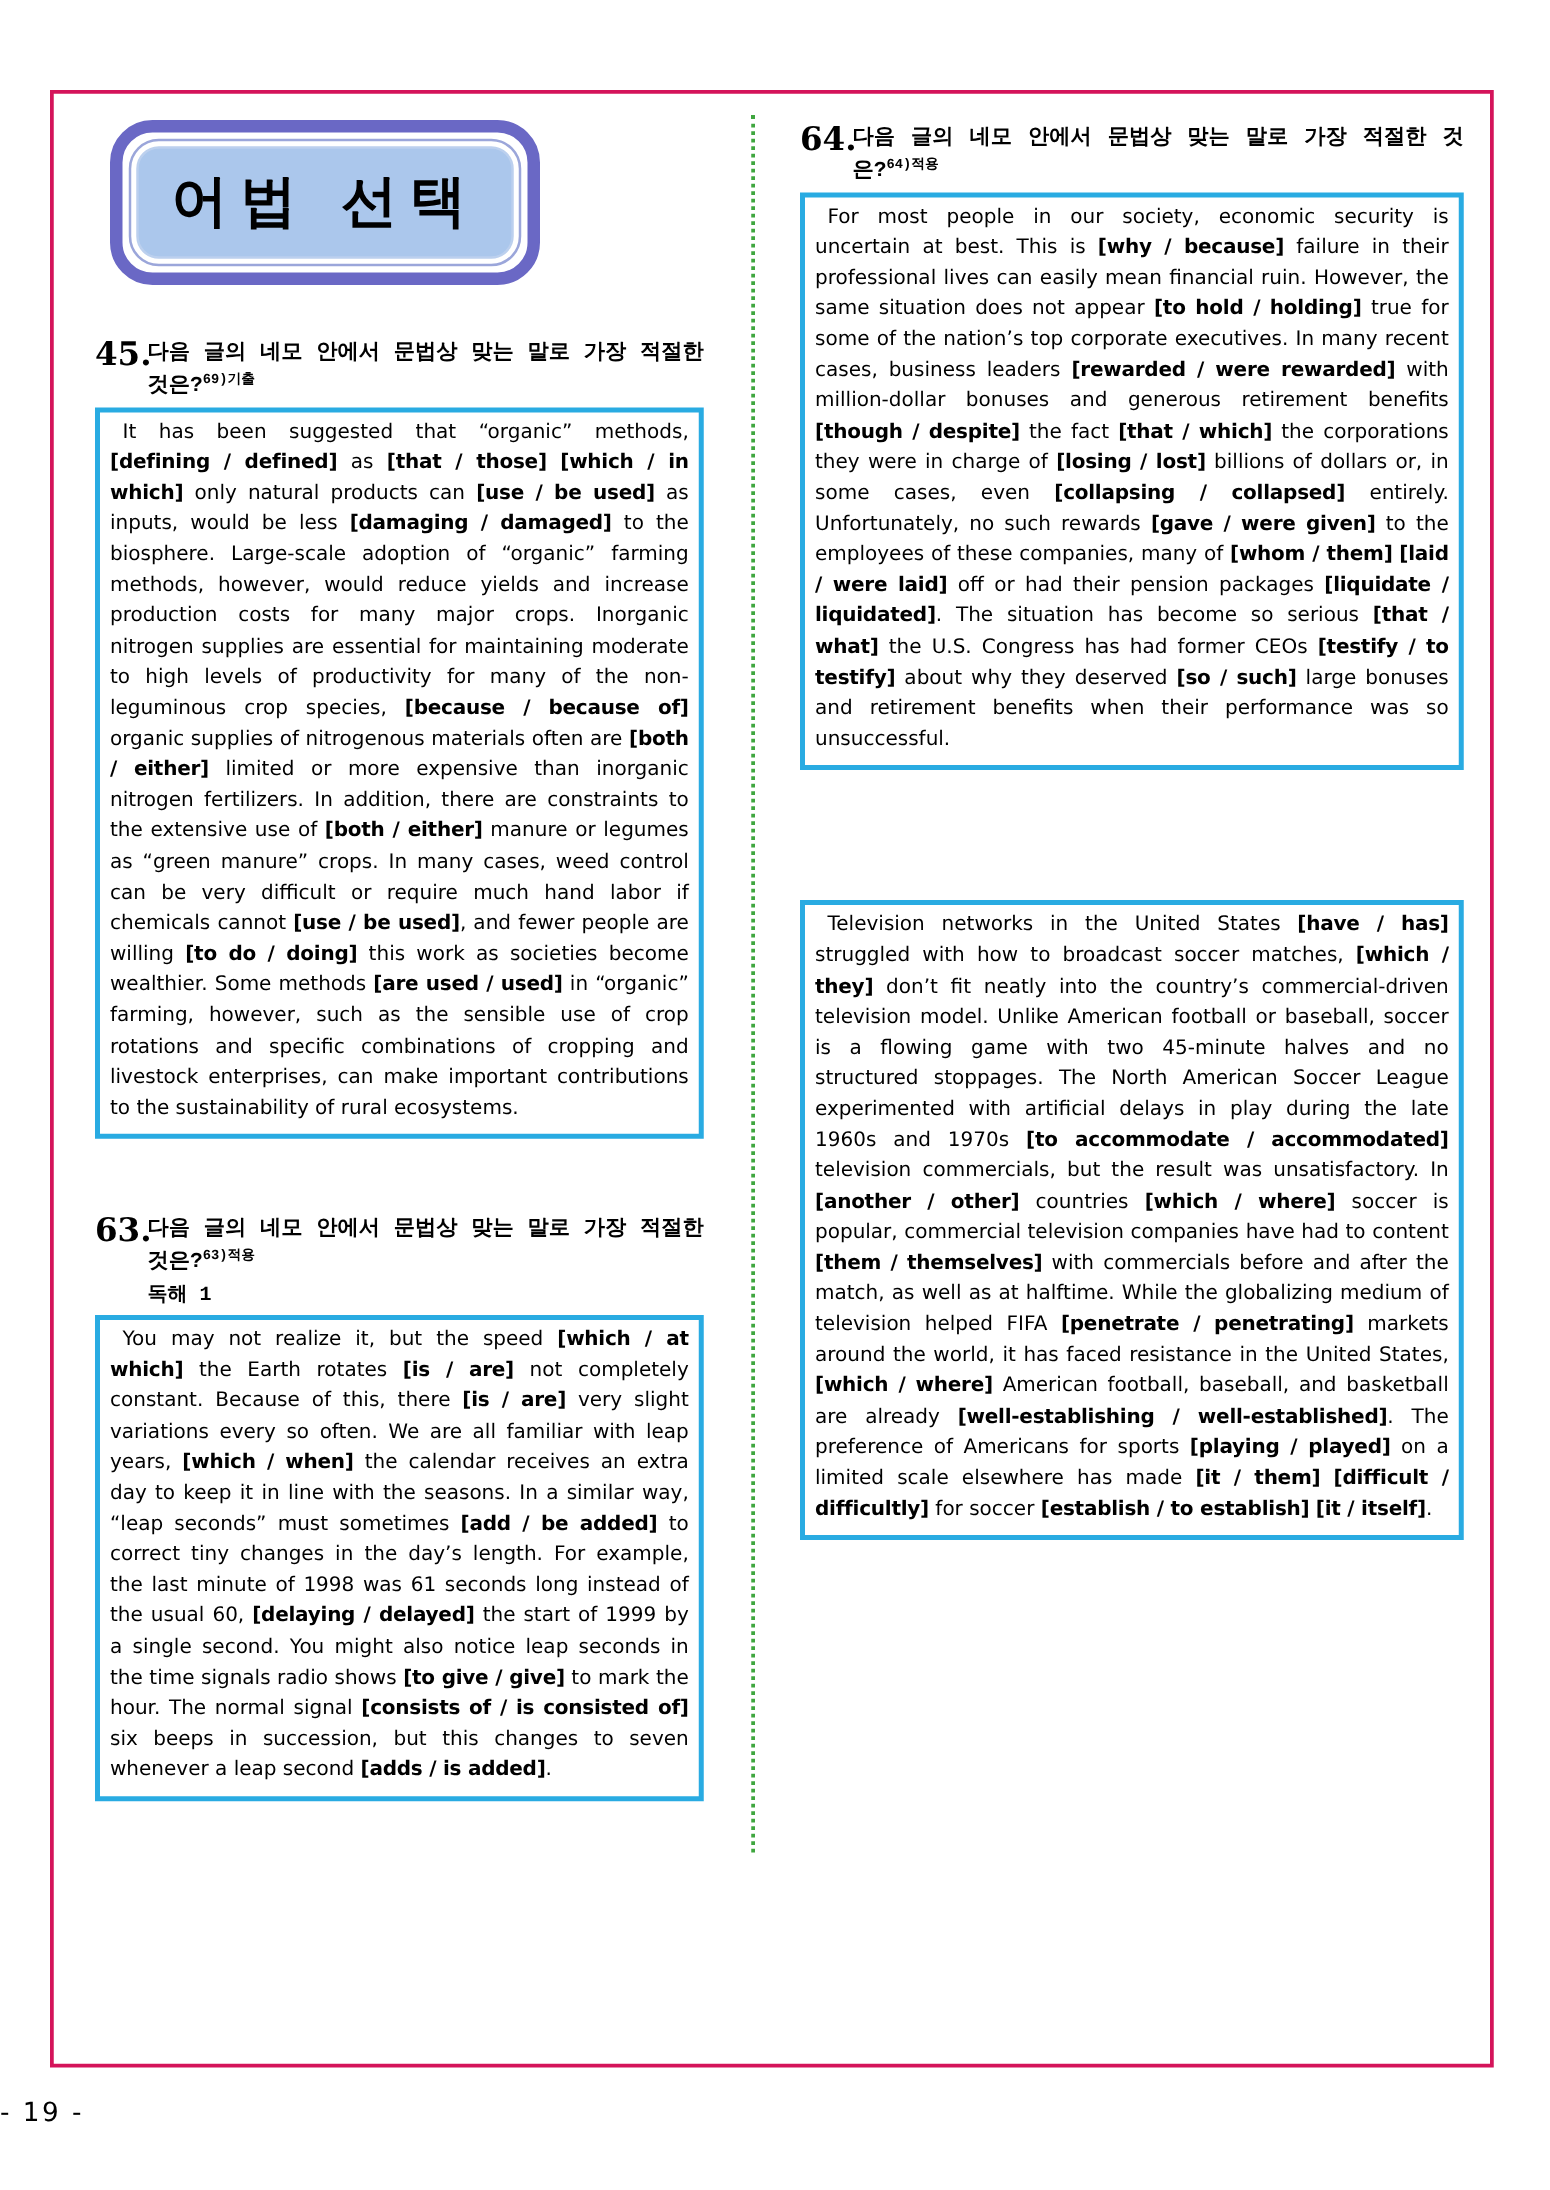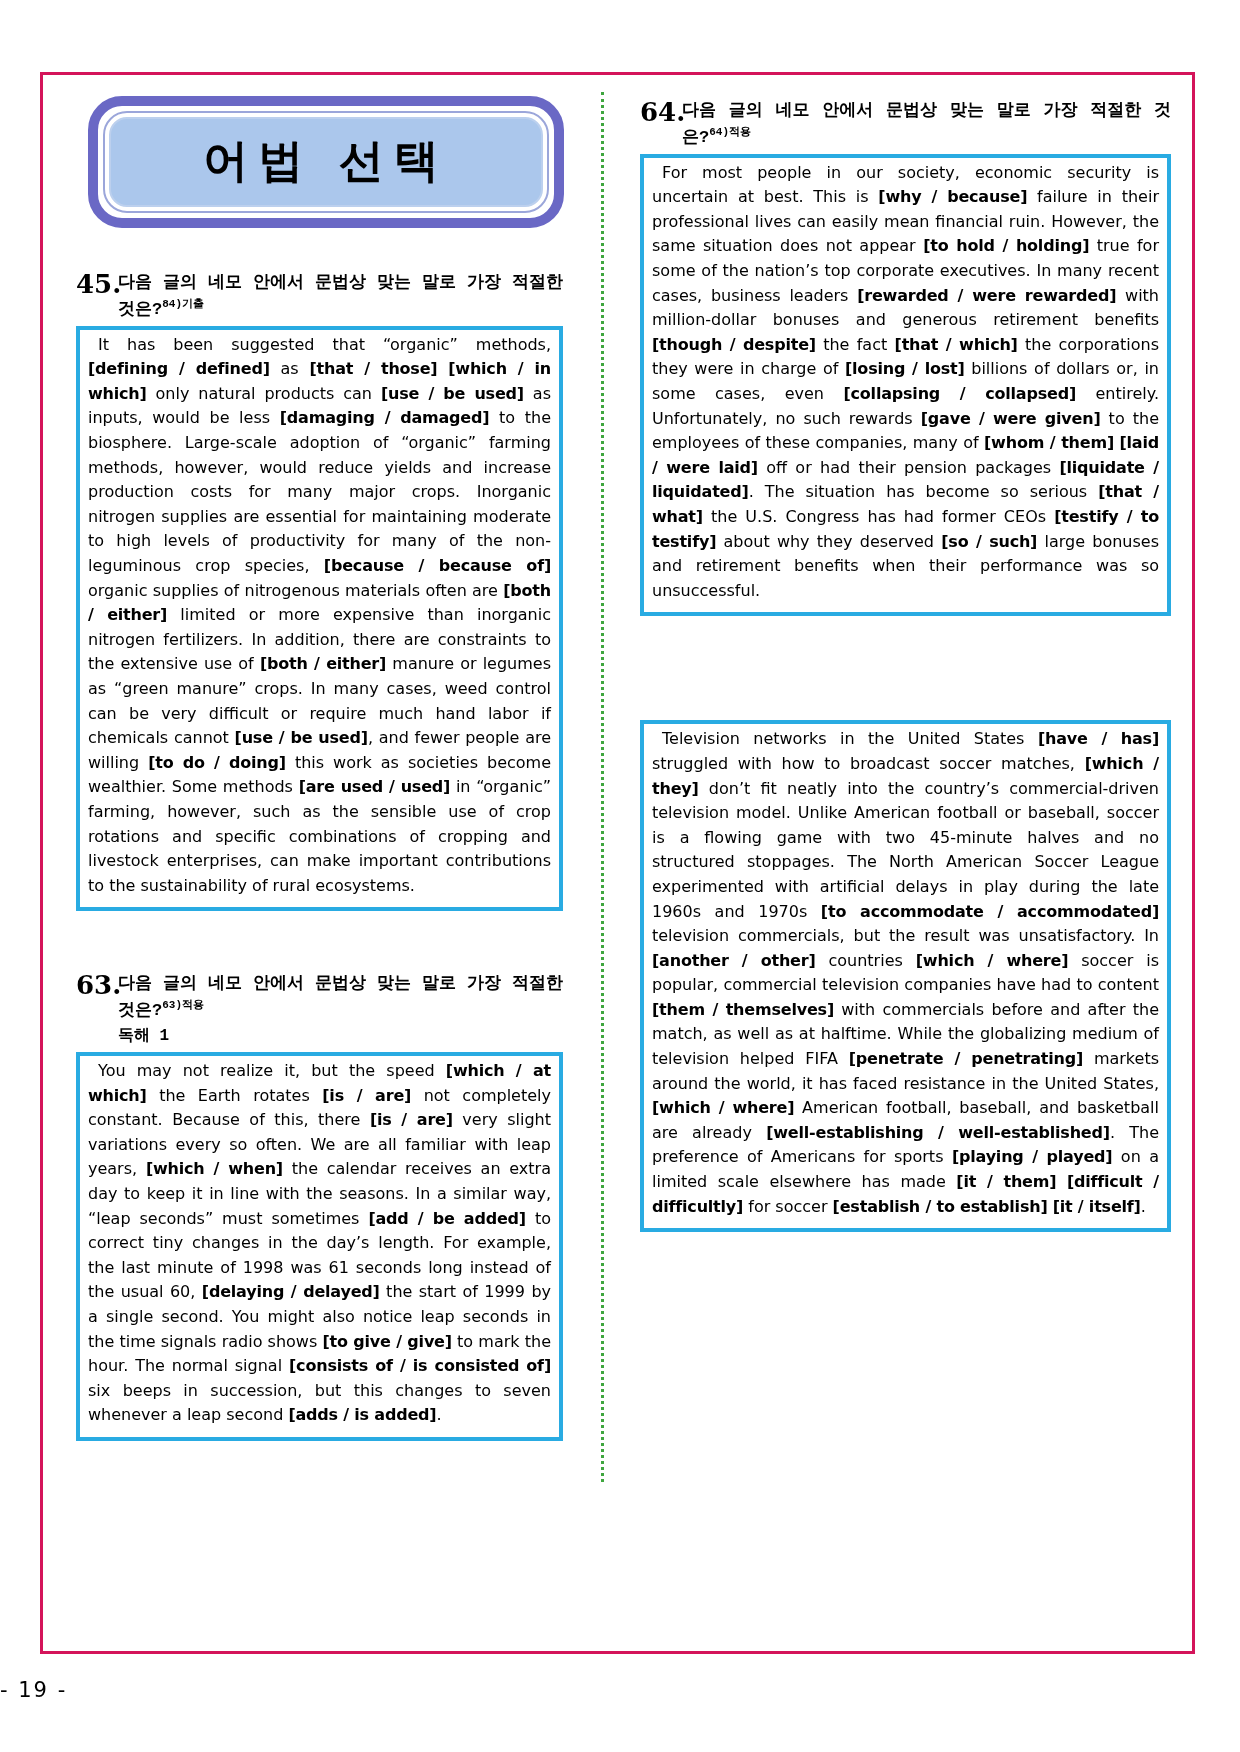--- a/index.html
+++ b/index.html
@@ -14,21 +14,21 @@
   .divider{
     position:absolute;left:601px;top:92px;height:1390px;width:0;
     border-left:3px dotted #3FA63F;
   }
   .col{position:absolute;}
   .col-left{left:76px;top:96px;width:487px;}
   .col-right{left:640px;top:98px;width:531px;}
 
   
   .title-outer{
-    width:476px;margin-left:12px;margin-bottom:42px;
+    width:344px;margin-left:12px;margin-bottom:42px;
     border:10px solid #6A68C5;border-radius:34px;background:#fff;
     padding:5px;box-sizing:border-box;
   }
   .title-mid{
     border:2px solid #9BA6DA;border-radius:24px;background:#fff;
     padding:4px;box-sizing:border-box;
   }
   .title-inner{
     border:2px solid #BCD0EE;border-radius:18px;background:#ABC7EC;
     text-align:center;font-size:45px;font-weight:bold;letter-spacing:10px;
@@ -73,21 +73,21 @@
   <div class="title-outer">
     <div class="title-mid">
       <div class="title-inner">어법 선택</div>
     </div>
   </div>
 
   <div class="question">
     <div class="qhead">
       <div class="qnum">45.</div>
       <div class="qtext">
-        <span>다음 글의 네모 안에서 문법상 맞는 말로 가장 적절한 것은?</span><sup>84)기출</sup>
+        <span>다음 글의 네모 안에서 문법상 맞는 말로 가장 적절한 것은?</span><sup>69)기출</sup>
       </div>
     </div>
     <div class="pbox">
       <div class="passage"><span>It has been suggested that “organic” methods, </span><span class="seg-b">[defining / defined]</span><span> as </span><span class="seg-b">[that / those]</span><span> </span><span class="seg-b">[which / in which]</span><span> only natural products can </span><span class="seg-b">[use / be used]</span><span> as inputs, would be less </span><span class="seg-b">[damaging / damaged]</span><span> to the biosphere. Large-scale adoption of “organic” farming methods, however, would reduce yields and increase production costs for many major crops. Inorganic nitrogen supplies are essential for maintaining moderate to high levels of productivity for many of the non-leguminous crop species, </span><span class="seg-b">[because / because of]</span><span> organic supplies of nitrogenous materials often are </span><span class="seg-b">[both / either]</span><span> limited or more expensive than inorganic nitrogen fertilizers. In addition, there are constraints to the extensive use of </span><span class="seg-b">[both / either]</span><span> manure or legumes as “green manure” crops. In many cases, weed control can be very difficult or require much hand labor if chemicals cannot </span><span class="seg-b">[use / be used]</span><span>, and fewer people are willing </span><span class="seg-b">[to do / doing]</span><span> this work as societies become wealthier. Some methods </span><span class="seg-b">[are used / used]</span><span> in “organic” farming, however, such as the sensible use of crop rotations and specific combinations of cropping and livestock enterprises, can make important contributions to the sustainability of rural ecosystems.</span></div>
     </div>
   </div>
 
   <div class="gap-q63"></div>
 
   <div class="question">

